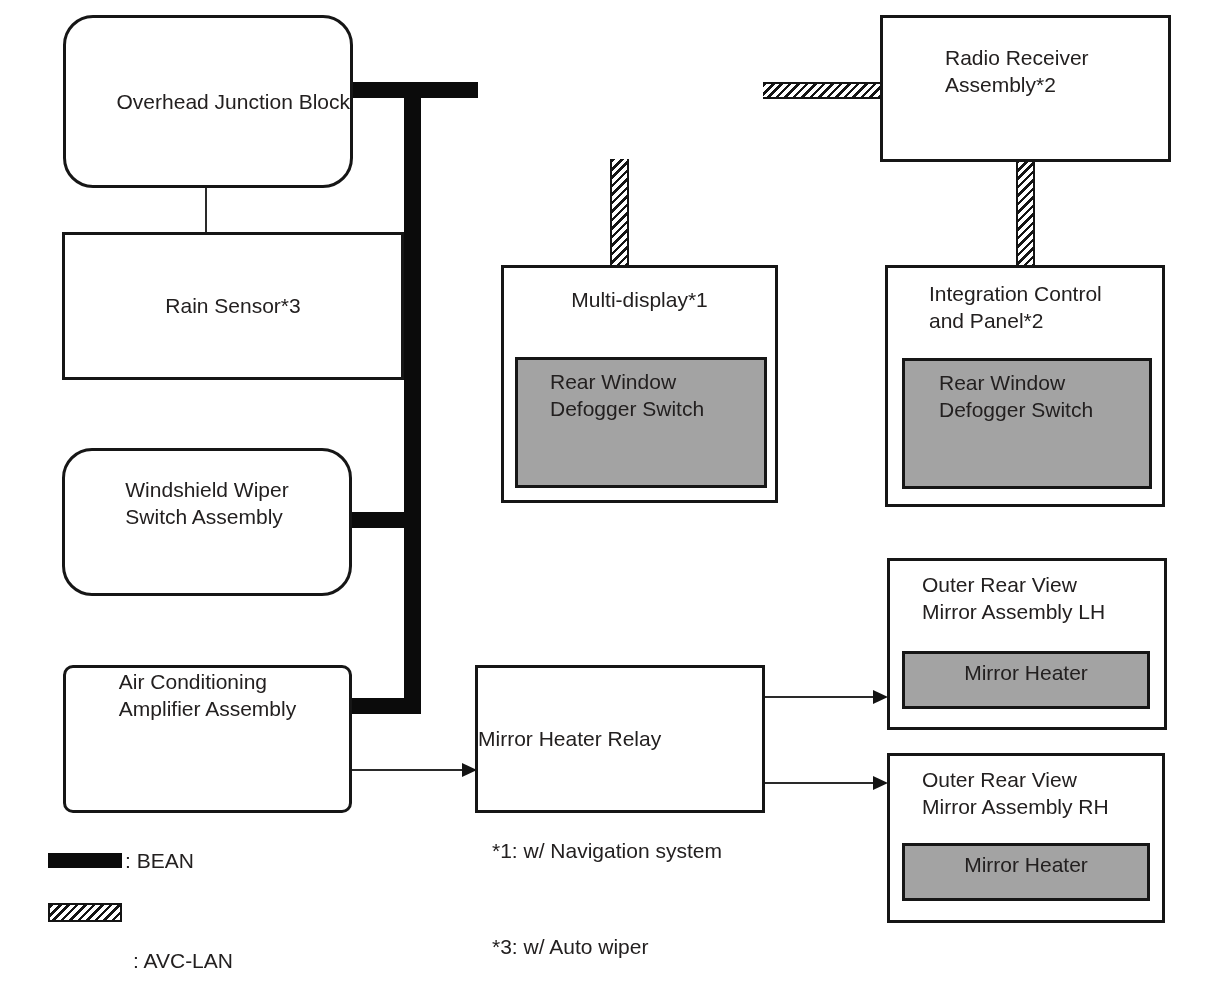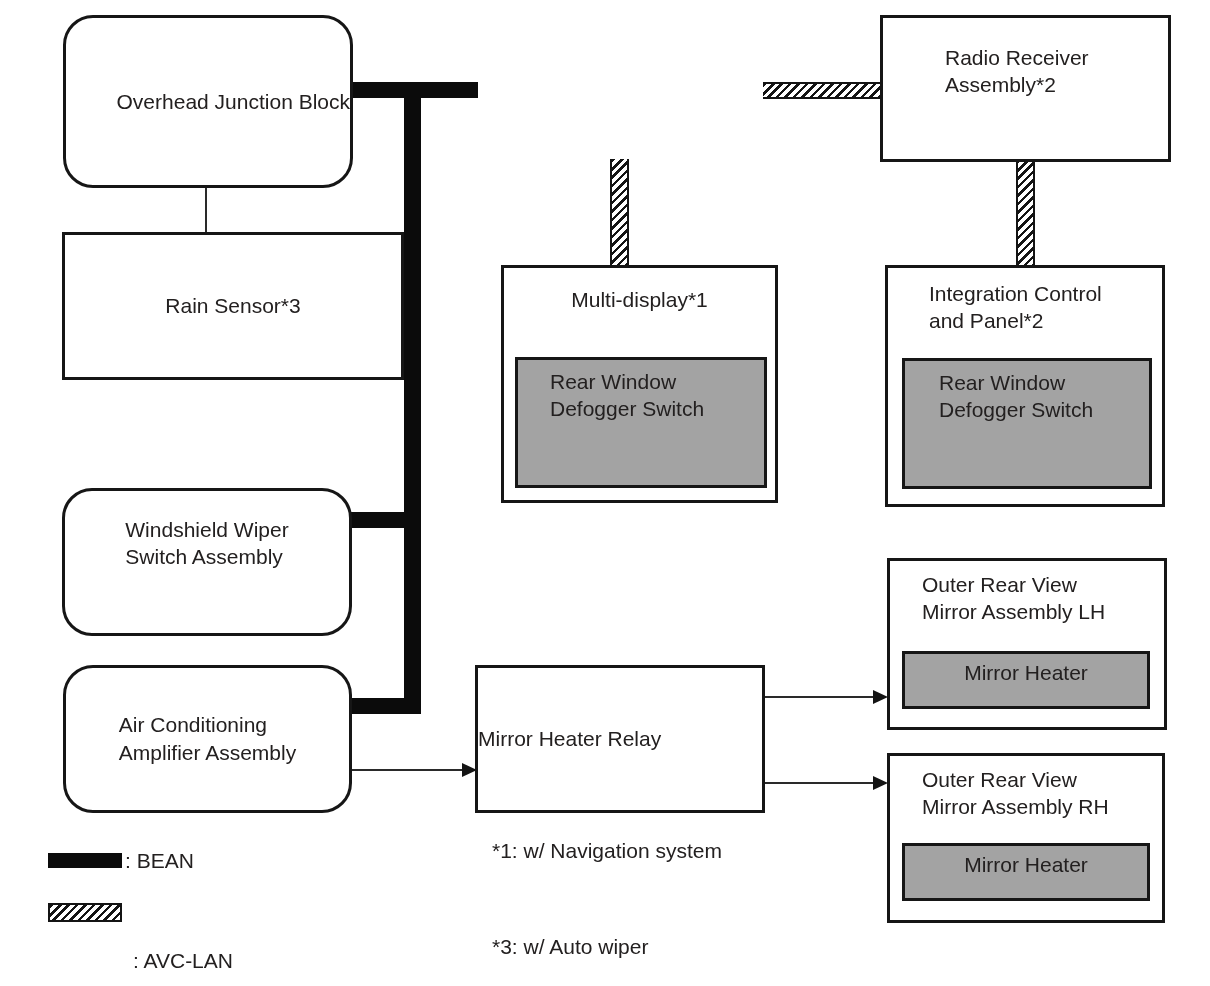--- a/index.html
+++ b/index.html
@@ -24,22 +24,22 @@
   .rounded { border-radius: 30px; }
   .label { white-space: pre-line; }
 
   
   .n-overhead   { left: 63px;  top: 15px;  width: 290px; height: 173px; align-items: center; justify-content: flex-end; text-align: center; }
   .n-ngecu      { left: 477px; top: 14px;  width: 288px; height: 147px; justify-content: center; align-items: flex-start; padding-top: 44px; }
   .n-radio      { left: 880px; top: 15px;  width: 291px; height: 147px; padding: 26px 16px 0 62px; }
   .n-rain       { left: 62px;  top: 232px; width: 342px; height: 148px; align-items: center; justify-content: center; }
   .n-multi      { left: 481px; top: 265px; width: 277px; height: 238px; justify-content: center; align-items: flex-start; padding-top: 18px; margin-left: 20px; }
   .n-integration{ left: 885px; top: 265px; width: 280px; height: 242px; padding: 12px 0 0 41px; }
-  .n-windshield { left: 62px;  top: 448px; width: 290px; height: 148px; align-items: center; justify-content: center; padding-bottom: 38px; margin-top: 40px; }
-  .n-ac         { left: 63px;  top: 665px; width: 289px; height: 148px; align-items: flex-end; justify-content: center; padding-bottom: 44px; }
+  .n-windshield { left: 62px;  top: 448px; width: 290px; height: 148px; align-items: center; justify-content: center; padding-bottom: 38px; }
+  .n-ac         { left: 63px;  top: 665px; width: 289px; height: 148px; align-items: flex-start; justify-content: center; padding-bottom: 44px; border-radius: 10px; }
   .n-relay      { left: 475px; top: 665px; width: 290px; height: 148px; align-items: center; justify-content: flex-start; }
   .n-lh         { left: 887px; top: 558px; width: 280px; height: 172px; padding: 10px 0 0 32px; }
   .n-rh         { left: 887px; top: 753px; width: 278px; height: 170px; padding: 10px 0 0 32px; }
 
   .child-box {
     position: absolute;
     border: 3px solid #161616;
     background: #a3a3a3;
     box-sizing: border-box;
   }

